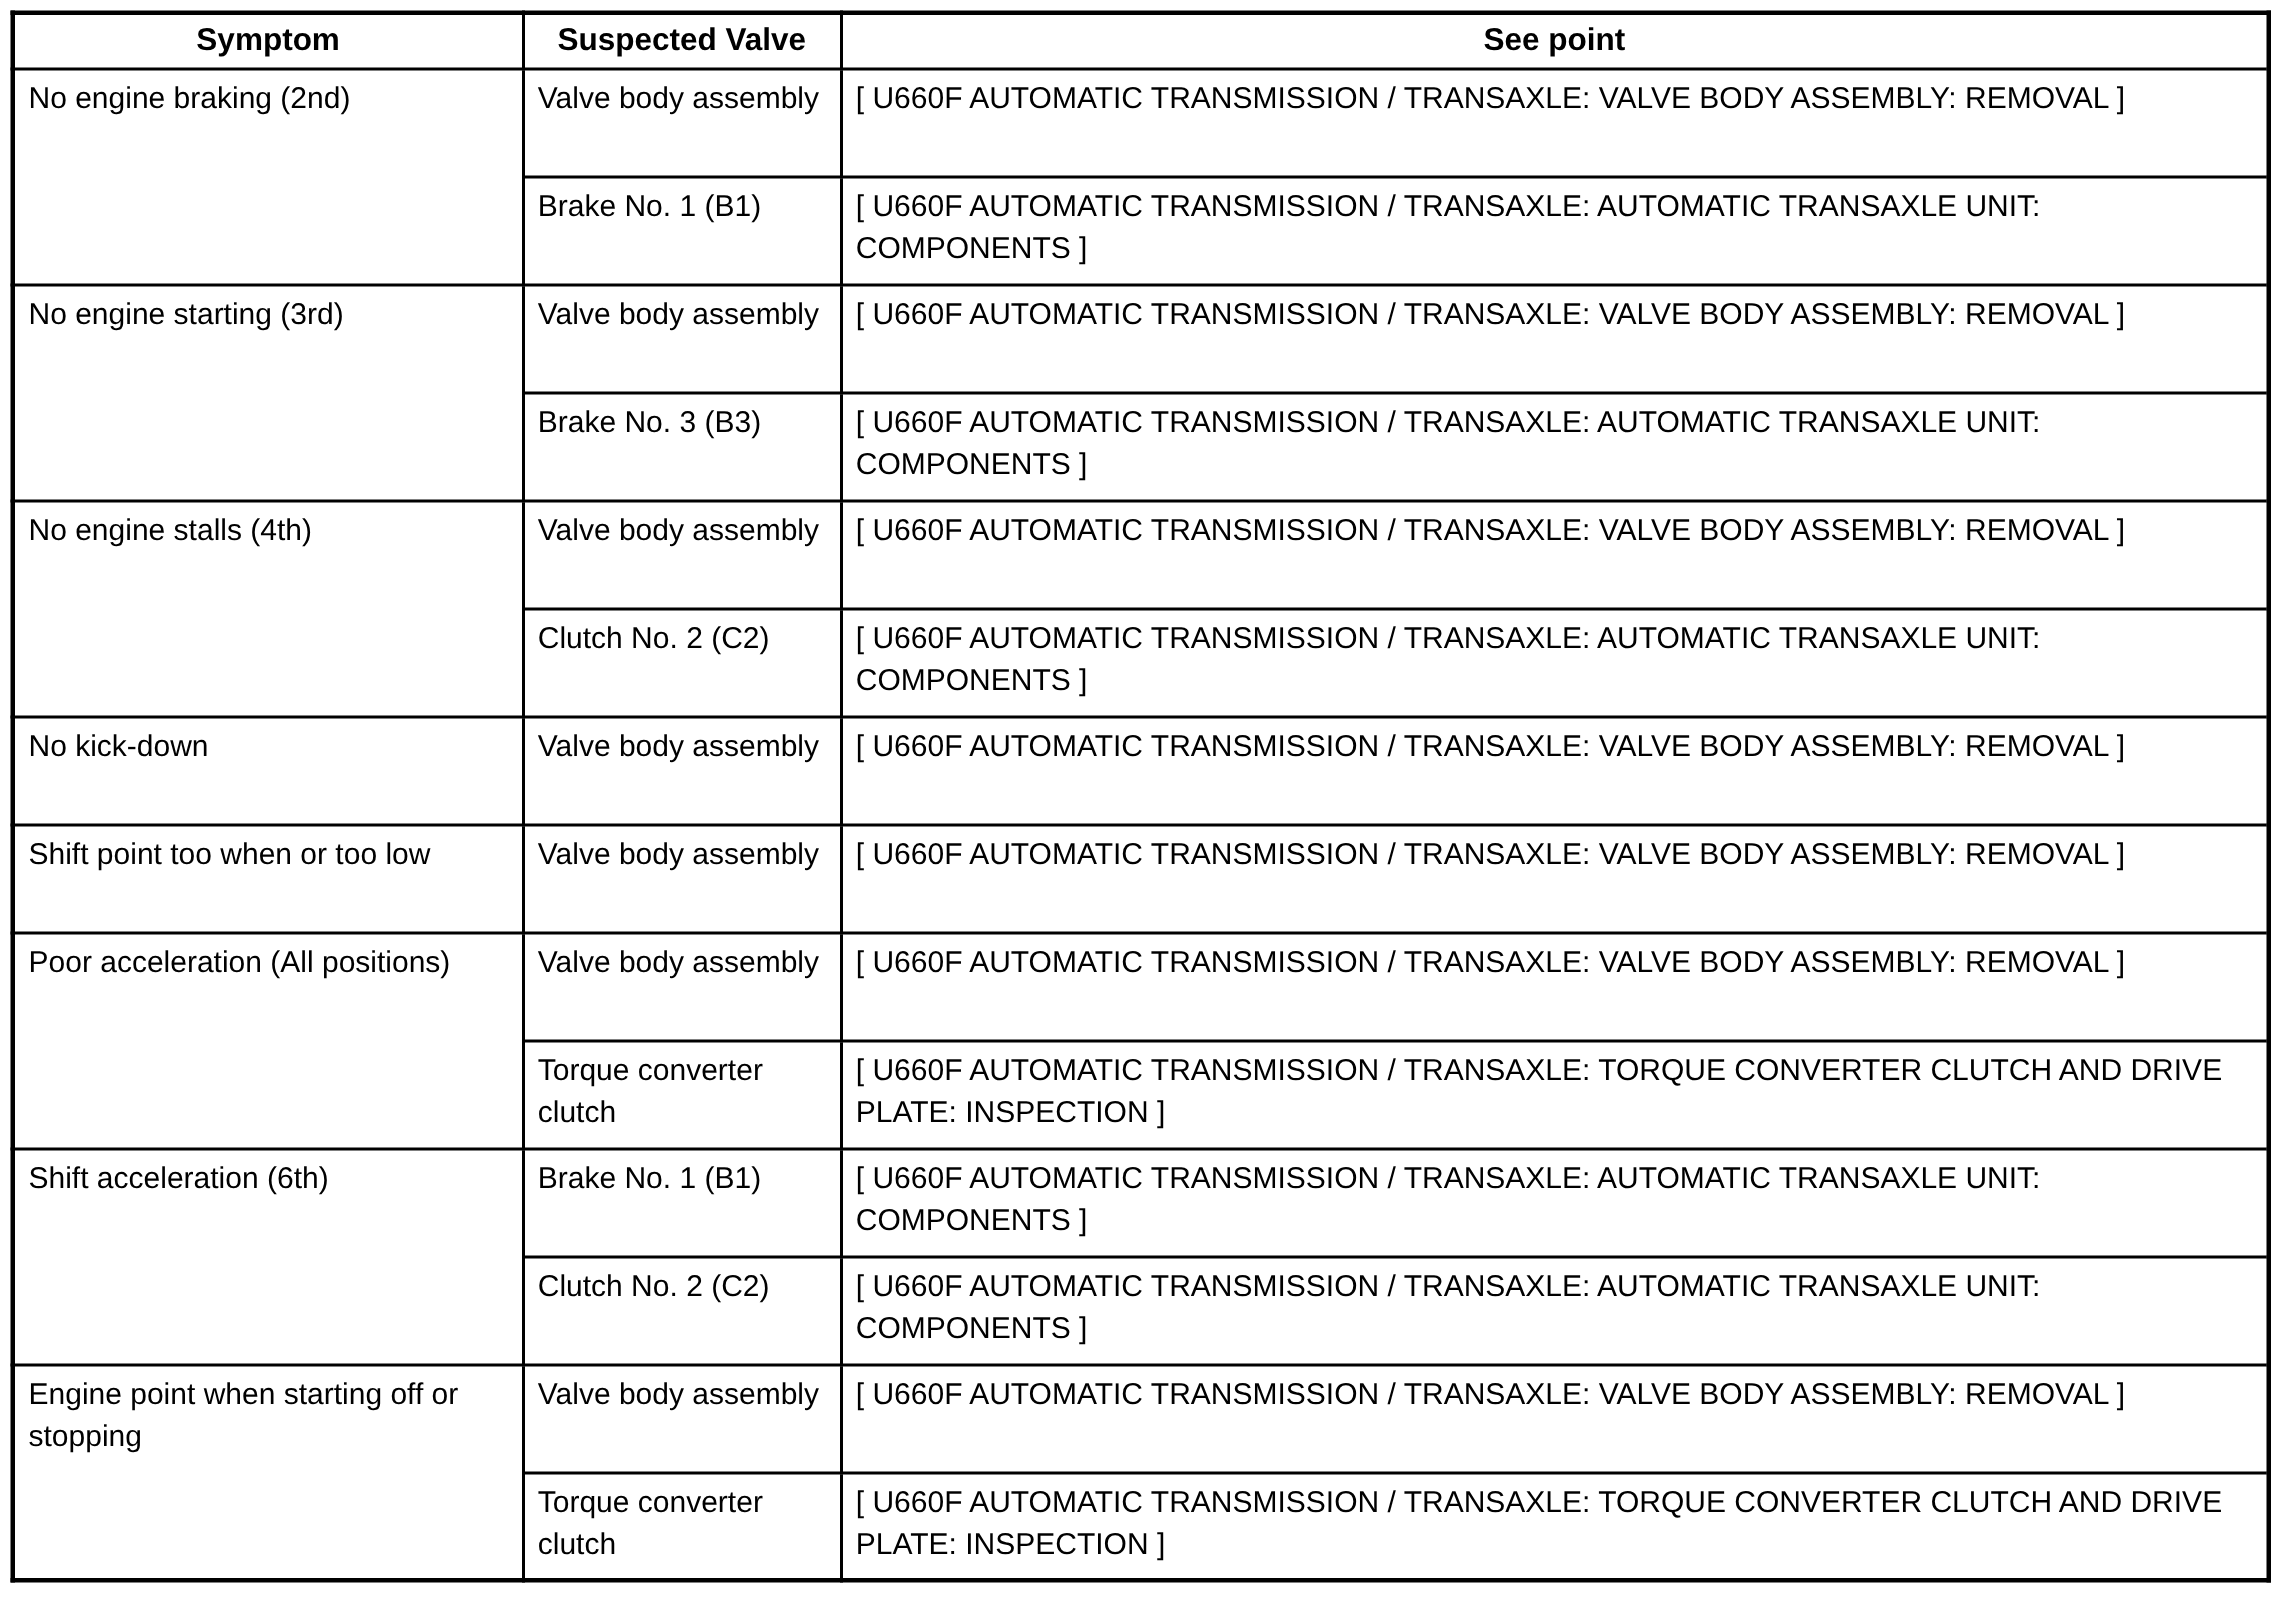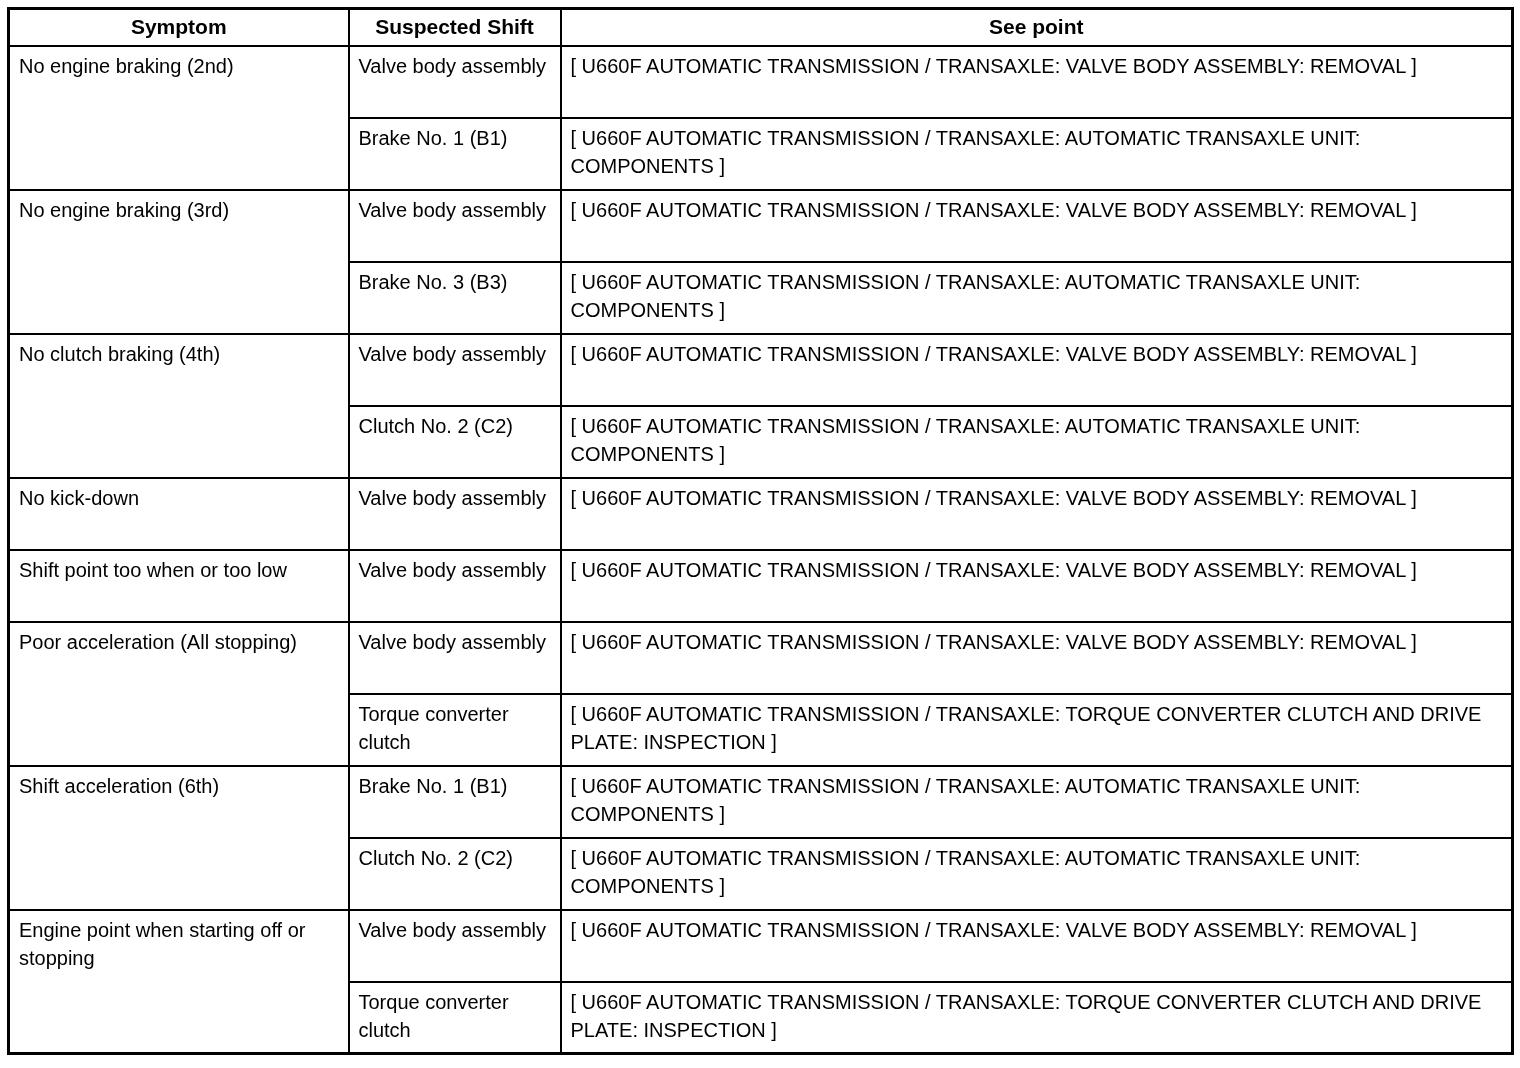--- a/index.html
+++ b/index.html
@@ -64,65 +64,65 @@
 <div class="table-wrap">
   <table class="symptom-table">
     <colgroup>
       <col class="c-symptom">
       <col class="c-area">
       <col class="c-page">
     </colgroup>
     <thead>
       <tr>
         <th>Symptom</th>
-        <th>Suspected Shift</th>
+        <th>Suspected Valve</th>
         <th>See point</th>
       </tr>
     </thead>
     <tbody id="table-body">
 
     <tr class="body-row">
           <td class="symptom-cell" rowspan="2">No engine braking (2nd)</td>
           <td class="area-cell">Valve body assembly</td>
           <td class="page-cell">[ U660F AUTOMATIC TRANSMISSION / TRANSAXLE: VALVE BODY ASSEMBLY: REMOVAL ]</td>
         </tr>
         <tr class="body-row">
           <td class="area-cell">Brake No. 1 (B1)</td>
           <td class="page-cell">[ U660F AUTOMATIC TRANSMISSION / TRANSAXLE: AUTOMATIC TRANSAXLE UNIT: COMPONENTS ]</td>
         </tr>
         <tr class="body-row">
-          <td class="symptom-cell" rowspan="2">No engine braking (3rd)</td>
+          <td class="symptom-cell" rowspan="2">No engine starting (3rd)</td>
           <td class="area-cell">Valve body assembly</td>
           <td class="page-cell">[ U660F AUTOMATIC TRANSMISSION / TRANSAXLE: VALVE BODY ASSEMBLY: REMOVAL ]</td>
         </tr>
         <tr class="body-row">
           <td class="area-cell">Brake No. 3 (B3)</td>
           <td class="page-cell">[ U660F AUTOMATIC TRANSMISSION / TRANSAXLE: AUTOMATIC TRANSAXLE UNIT: COMPONENTS ]</td>
         </tr>
         <tr class="body-row">
-          <td class="symptom-cell" rowspan="2">No clutch braking (4th)</td>
+          <td class="symptom-cell" rowspan="2">No engine stalls (4th)</td>
           <td class="area-cell">Valve body assembly</td>
           <td class="page-cell">[ U660F AUTOMATIC TRANSMISSION / TRANSAXLE: VALVE BODY ASSEMBLY: REMOVAL ]</td>
         </tr>
         <tr class="body-row">
           <td class="area-cell">Clutch No. 2 (C2)</td>
           <td class="page-cell">[ U660F AUTOMATIC TRANSMISSION / TRANSAXLE: AUTOMATIC TRANSAXLE UNIT: COMPONENTS ]</td>
         </tr>
         <tr class="body-row">
           <td class="symptom-cell" rowspan="1">No kick-down</td>
           <td class="area-cell">Valve body assembly</td>
           <td class="page-cell">[ U660F AUTOMATIC TRANSMISSION / TRANSAXLE: VALVE BODY ASSEMBLY: REMOVAL ]</td>
         </tr>
         <tr class="body-row">
           <td class="symptom-cell" rowspan="1">Shift point too when or too low</td>
           <td class="area-cell">Valve body assembly</td>
           <td class="page-cell">[ U660F AUTOMATIC TRANSMISSION / TRANSAXLE: VALVE BODY ASSEMBLY: REMOVAL ]</td>
         </tr>
         <tr class="body-row">
-          <td class="symptom-cell" rowspan="2">Poor acceleration (All stopping)</td>
+          <td class="symptom-cell" rowspan="2">Poor acceleration (All positions)</td>
           <td class="area-cell">Valve body assembly</td>
           <td class="page-cell">[ U660F AUTOMATIC TRANSMISSION / TRANSAXLE: VALVE BODY ASSEMBLY: REMOVAL ]</td>
         </tr>
         <tr class="body-row">
           <td class="area-cell">Torque converter clutch</td>
           <td class="page-cell">[ U660F AUTOMATIC TRANSMISSION / TRANSAXLE: TORQUE CONVERTER CLUTCH AND DRIVE PLATE: INSPECTION ]</td>
         </tr>
         <tr class="body-row">
           <td class="symptom-cell" rowspan="2">Shift acceleration (6th)</td>
           <td class="area-cell">Brake No. 1 (B1)</td>

